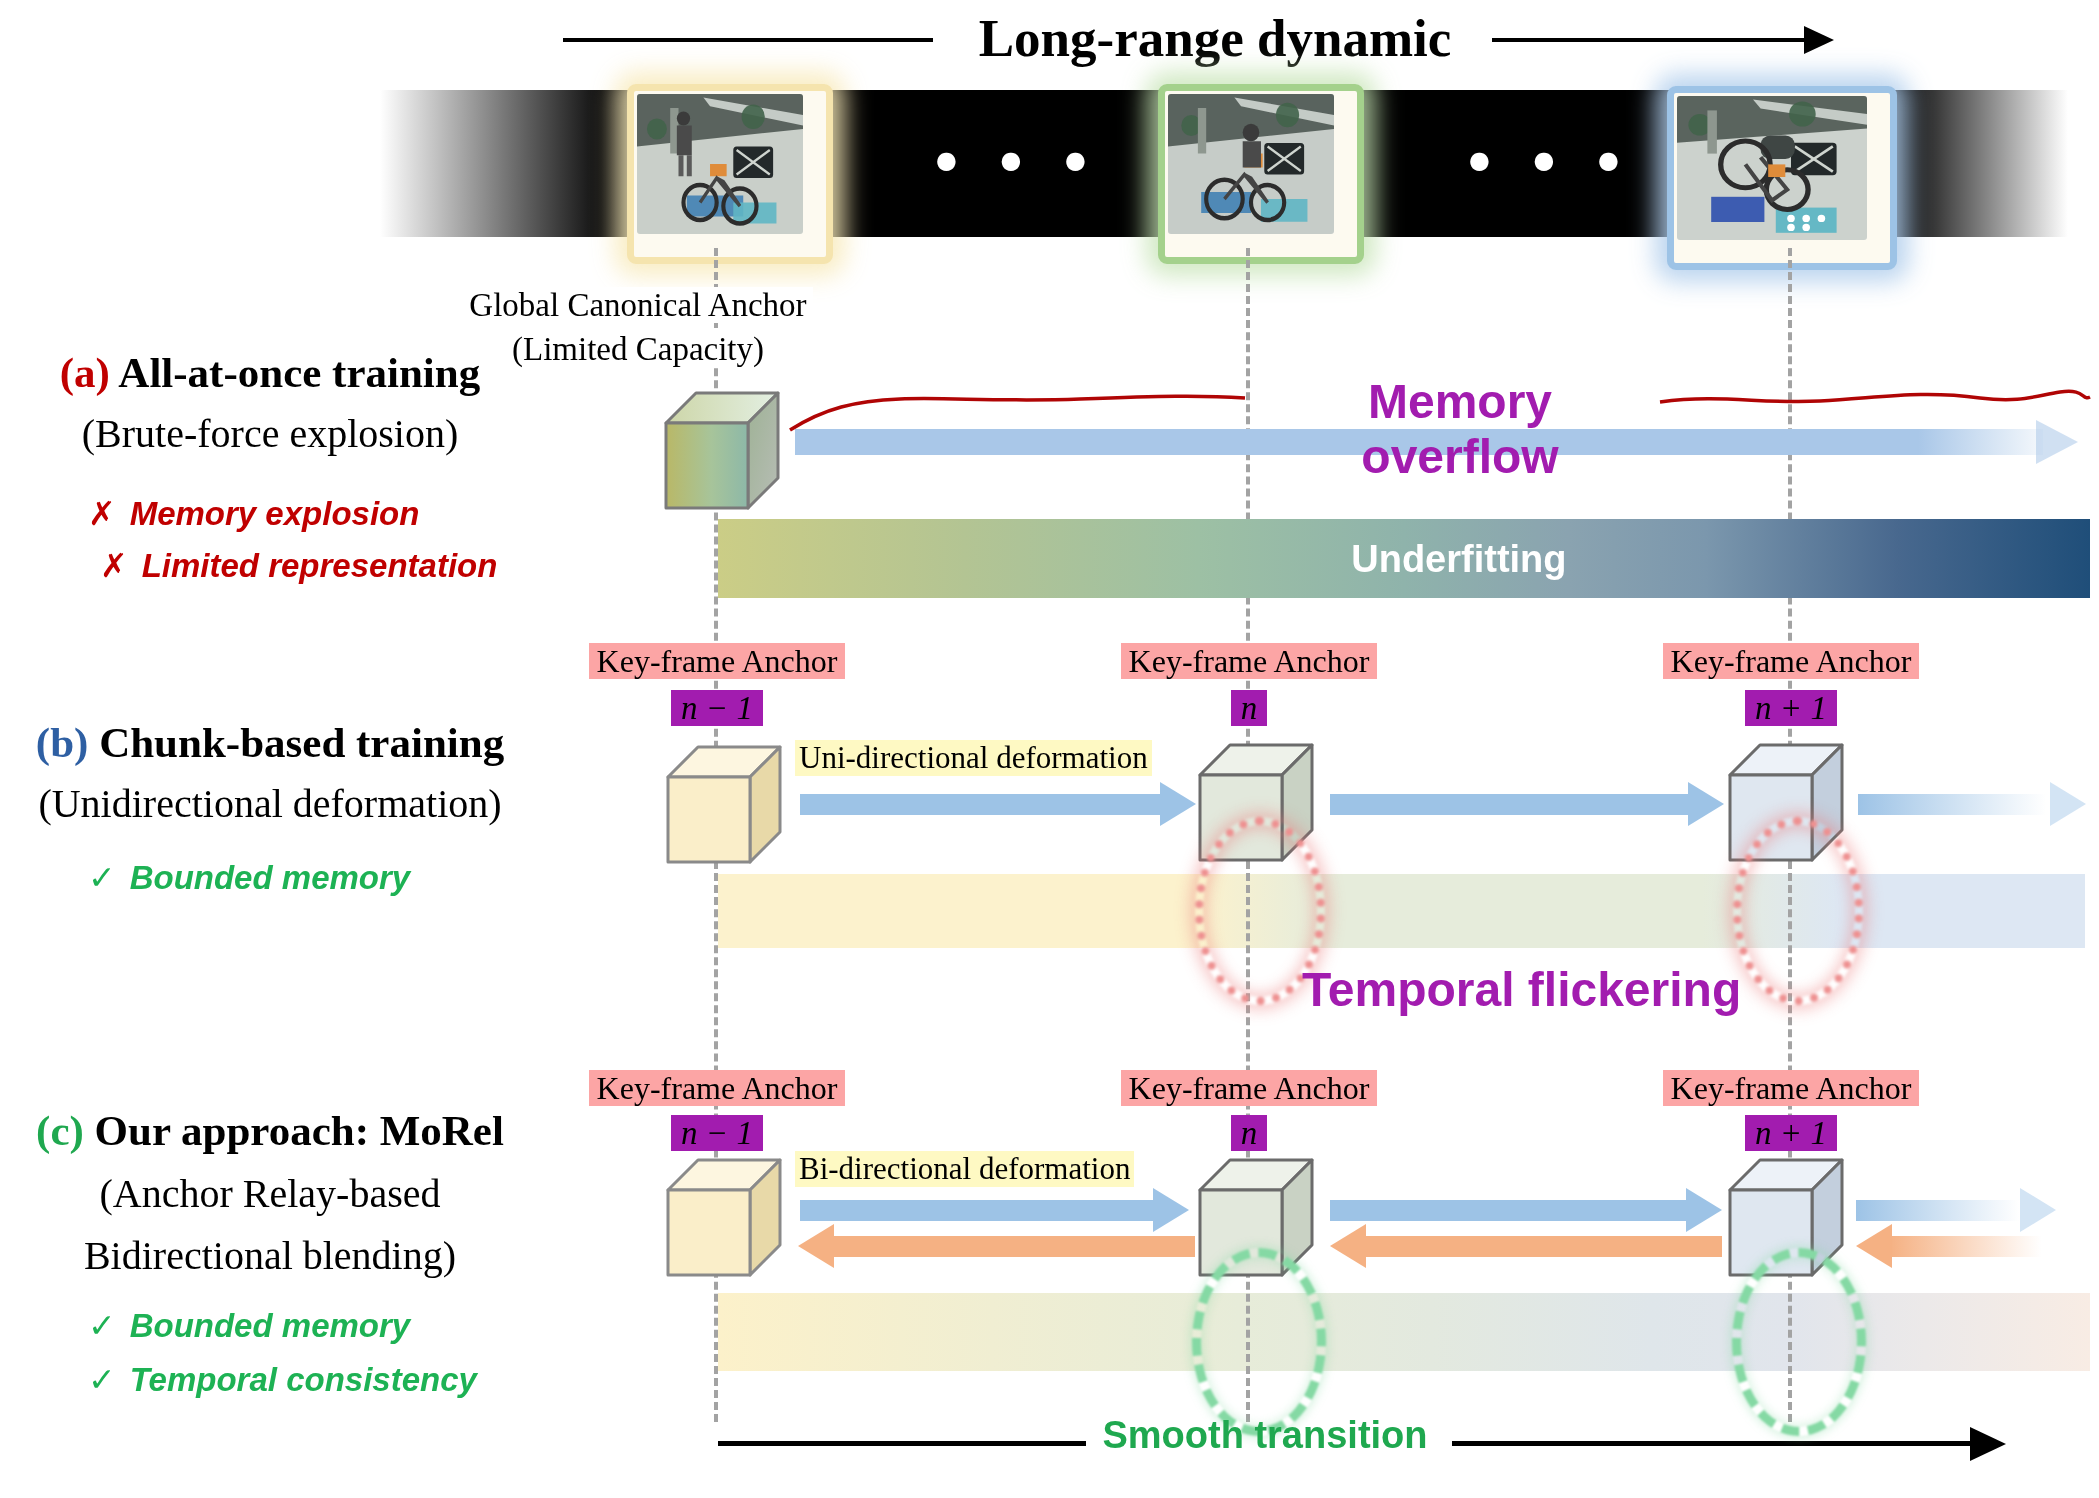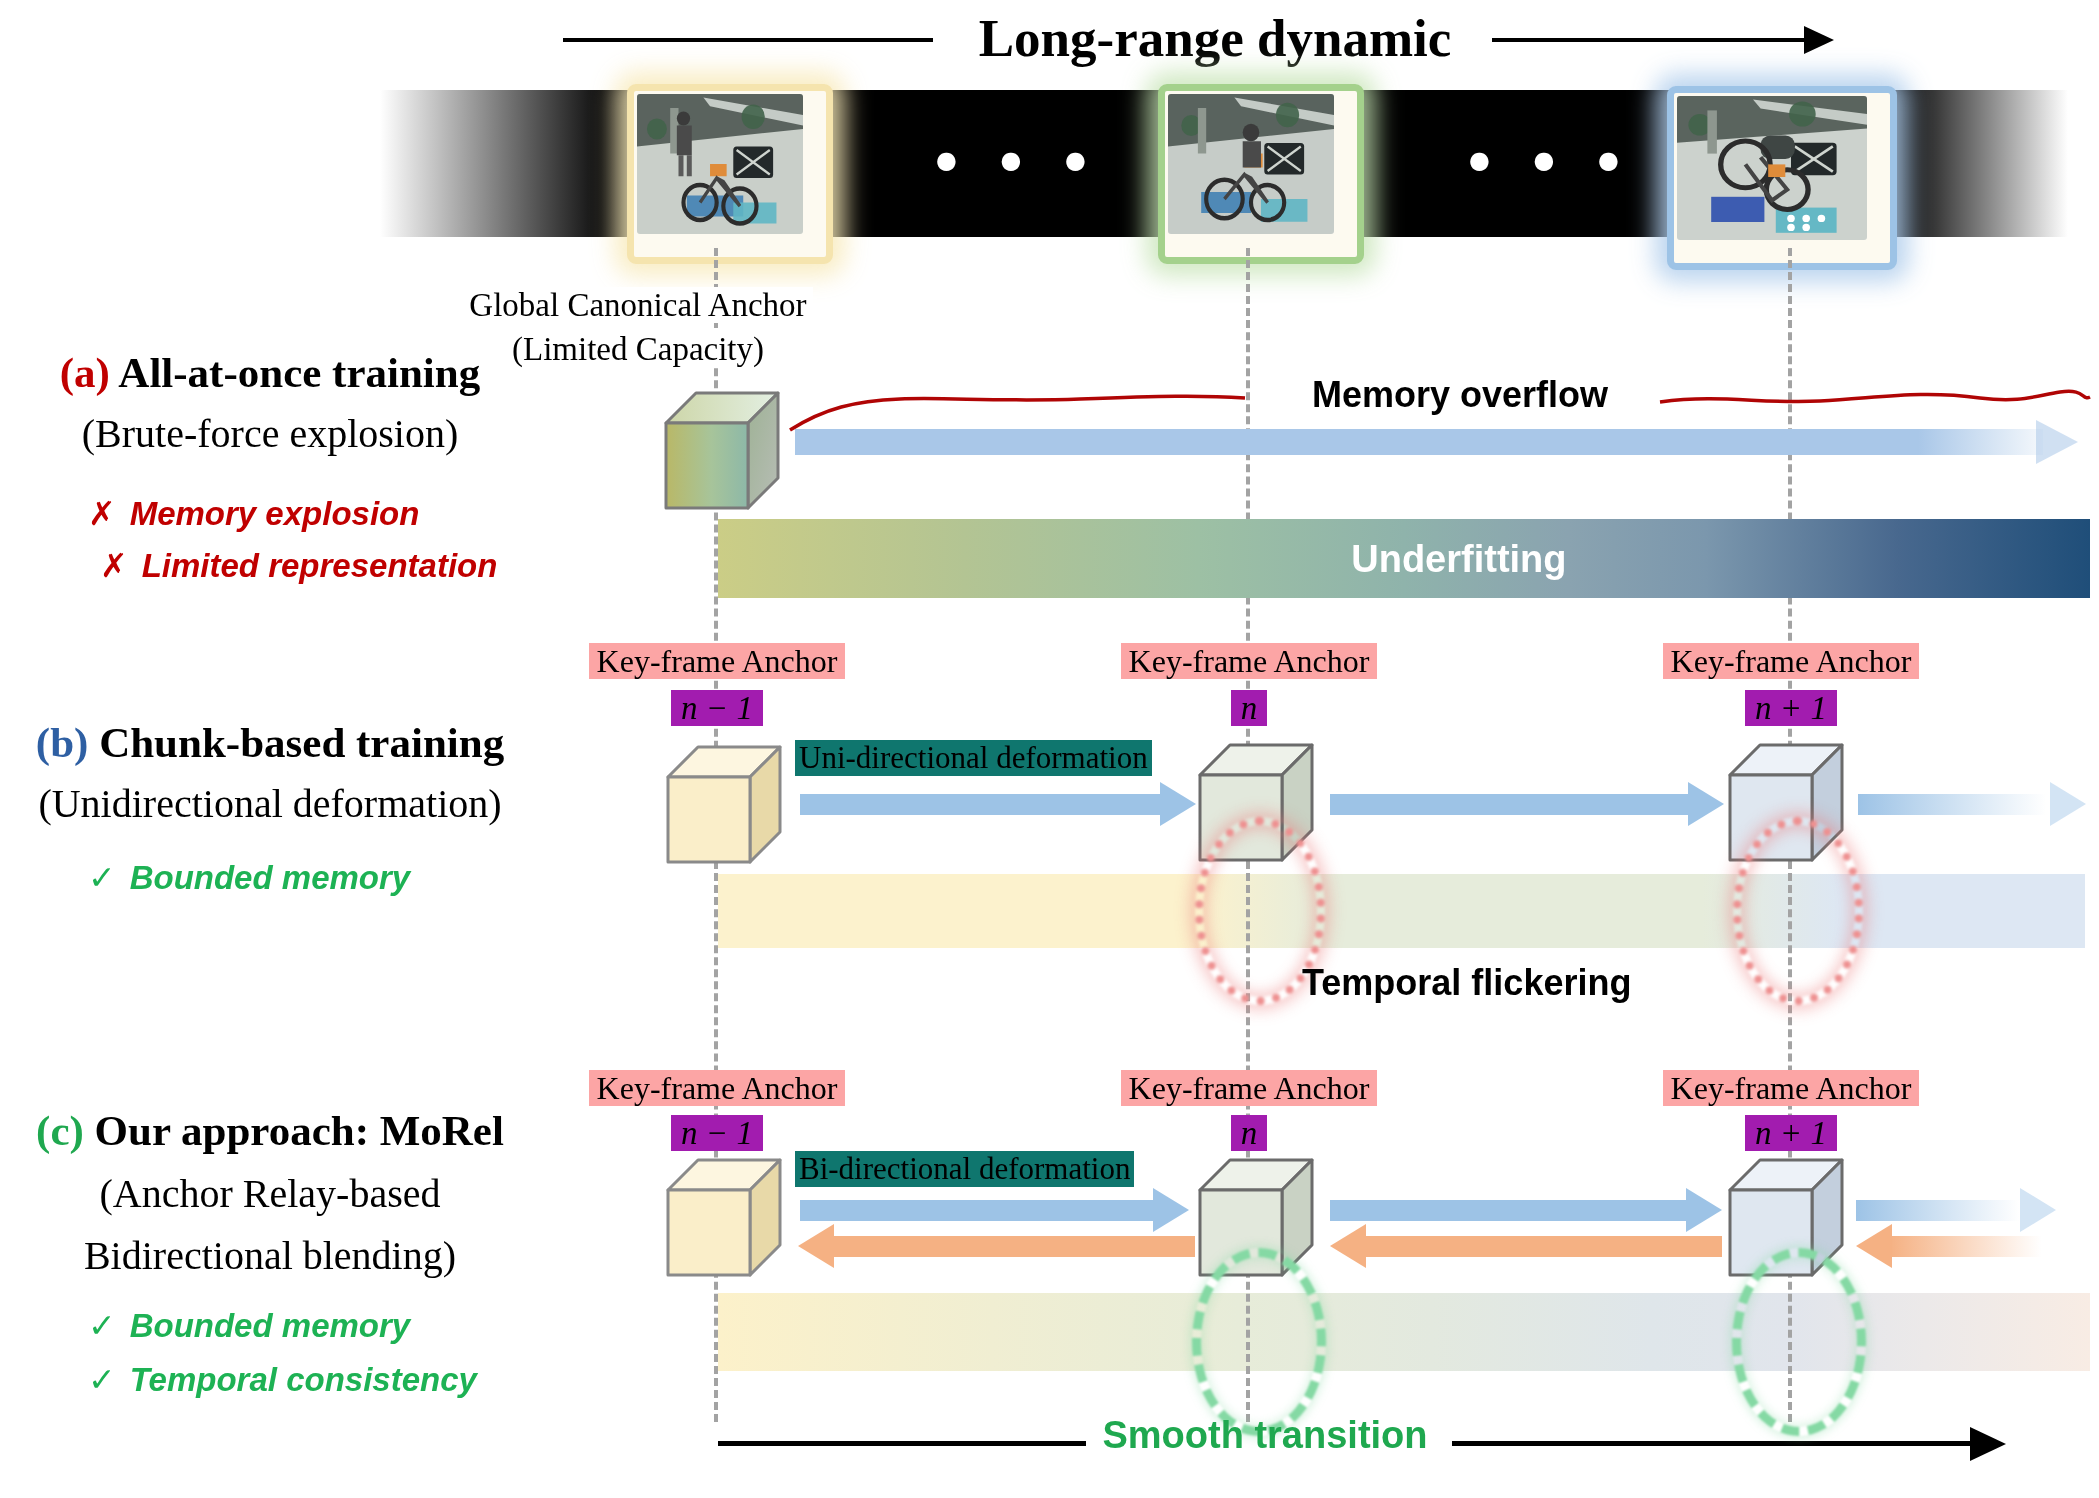--- a/index.html
+++ b/index.html
@@ -39,22 +39,22 @@
   .good{color:#1db254;font-style:italic;}
   .bad{color:#c00000;}
 
   
   .ga-label{left:368px;top:284px;width:540px;font-size:33px;line-height:1.32;z-index:6;}
   .ga-label span{background:#fff;padding:0 6px;}
   .kf{width:340px;font-size:32px;z-index:3;}
   .kf span{background:#fca5a5;padding:0 8px;}
   .kf-idx{width:340px;font-size:33px;font-style:italic;z-index:3;}
   .kf-idx span{background:#a21caf;padding:0 10px;}
-  .deform-label{font-size:31px;z-index:6;background:#0f766e;padding:0 4px;}
-  .red-note{font-size:36px;font-weight:bold;color:#000000;z-index:7;}
+  .deform-label{font-size:31px;z-index:6;background:#fef9c3;padding:0 4px;}
+  .red-note{font-size:48px;font-weight:bold;color:#a21caf;z-index:7;}
   .green-note{font-size:38px;font-weight:bold;color:#1fa84f;z-index:7;}
 
   
   .bluebar{left:795px;top:429px;width:1248px;height:26px;z-index:4;
            background:linear-gradient(90deg,#a9c7e8 0%,#a9c7e8 90%,rgba(169,199,232,.12) 100%);}
   .bluebar-head{left:2036px;top:420px;width:0;height:0;z-index:4;border-top:22px solid transparent;
                 border-bottom:22px solid transparent;border-left:42px solid rgba(169,199,232,.55);}
   .underfit{left:718px;top:519px;width:1372px;height:79px;z-index:3;
             background:linear-gradient(90deg,#cbcd86 0%,#b3c493 18%,#9dc0a4 35%,#8fb3ab 50%,#8aa3b0 62%,#7b97ad 72%,#48688e 86%,#1f4e79 100%);}
   .underfit-text{position:absolute;left:54%;top:50%;transform:translate(-50%,-50%);

